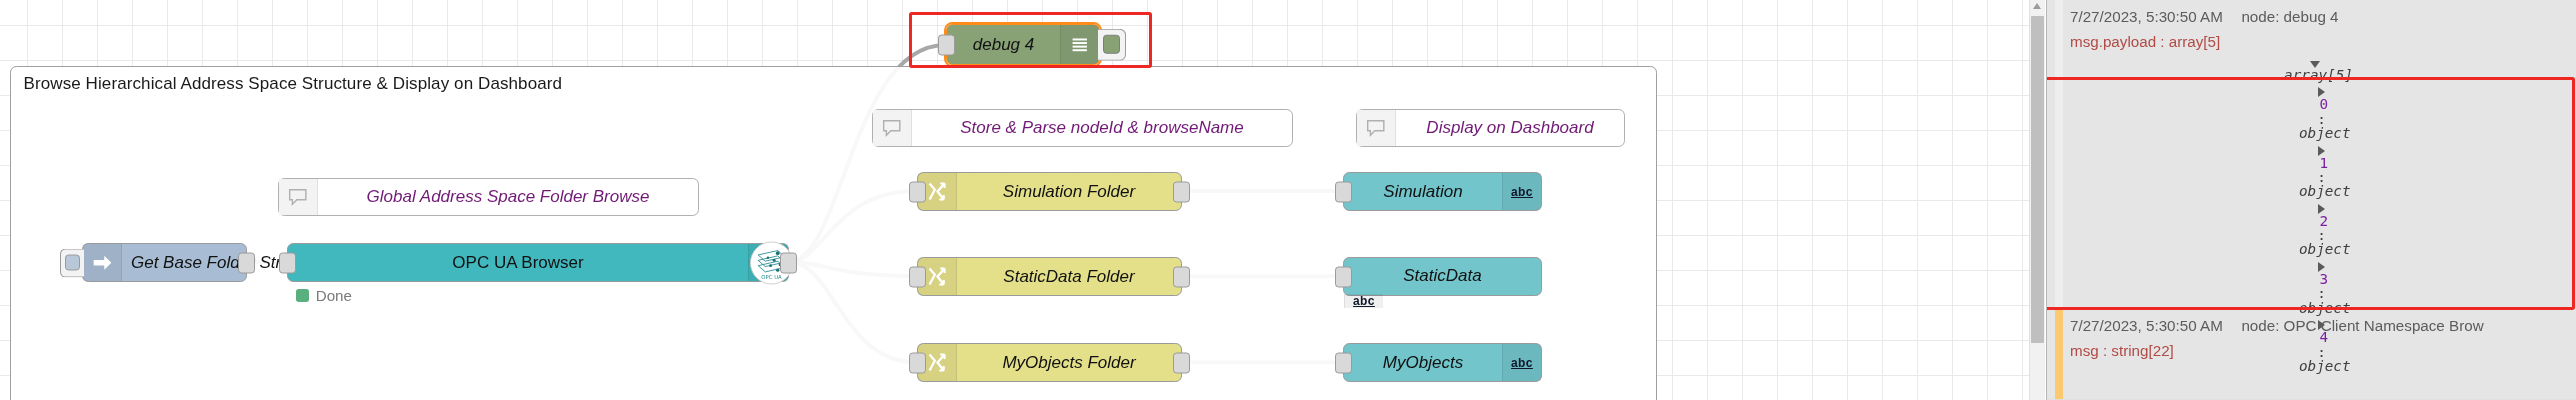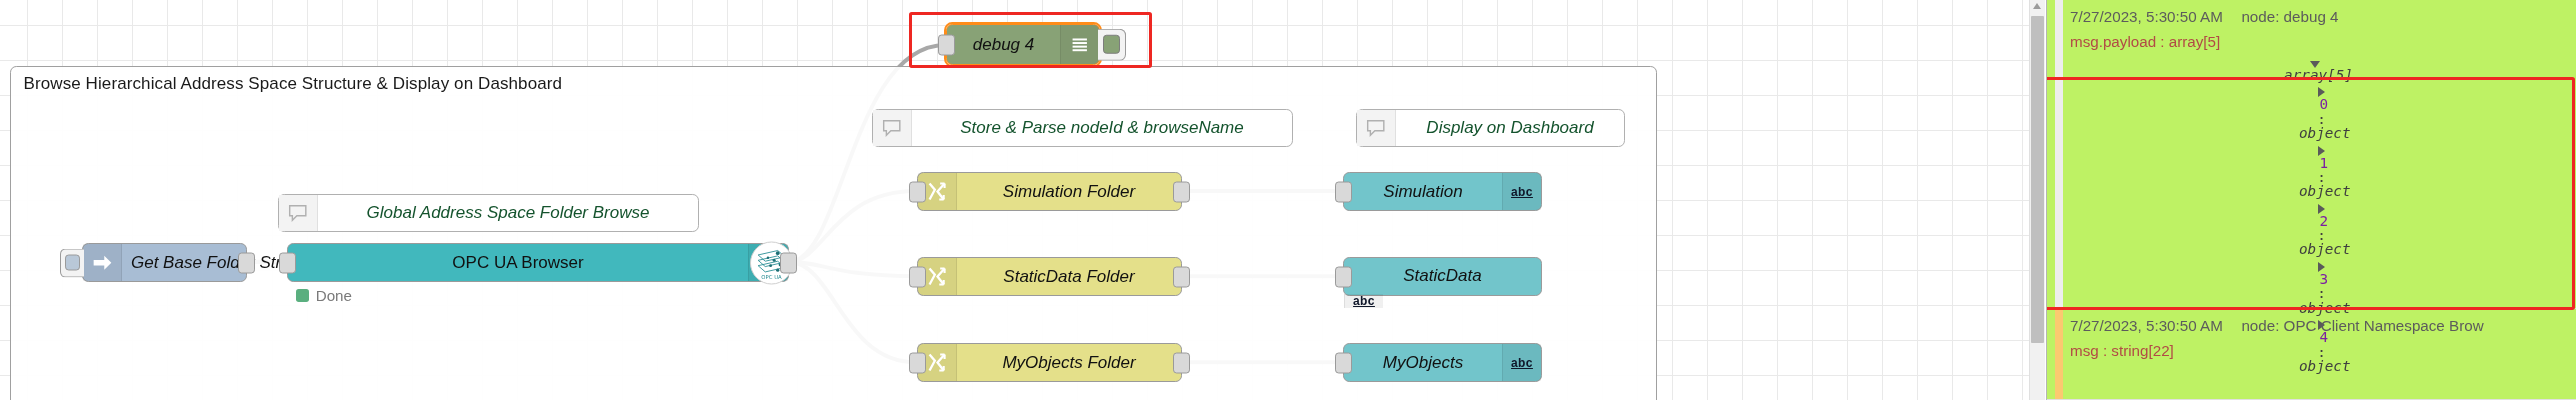--- a/index.html
+++ b/index.html
@@ -101,21 +101,21 @@
 
   
   .n-inject   { background: #a8bdd4; }
   .n-comment  { background: #ffffff; border-color: #b0b0b0; }
   .n-function { background: #e4e08a; }
   .n-opcua    { background: #41b8bd; }
   .n-dash     { background: #72c5cb; }
   .n-debug    { background: #88a276; }
 
   
-  .n-comment .label { color: #14532d; }
+  .n-comment .label { color: #701a75; }
   .n-comment .icon-box { background: #f3f3f3; }
 
   
   .inject-btn {
     position: absolute;
     left: -23px;
     top: 50%;
     transform: translateY(-50%);
     width: 23px; height: 27px;
     background: #f3f3f3;
@@ -244,21 +244,21 @@
     width: 13.4px; height: 327px;
     background: #bfbfbf;
     border-radius: 0.9px;
   }
 
   
   #sidebar {
     position: absolute;
     left: 2046px; top: 0;
     width: 530px; height: 401px;
-    background: #bef264;
+    background: #e5e5e5;
     border-left: 0.9px solid #b5b5b5;
     overflow: hidden;
     box-sizing: border-box;
   }
   .dbg-msg {
     position: relative;
     border-bottom: 0.9px solid #e0e0e0;
     padding: 8px 9px 9px 23px;
     box-sizing: border-box;
   }
@@ -377,21 +377,21 @@
 
     <div class="node n-comment" style="left:1356px; top:109px; width:269px; height:38px;">
       <div class="icon-box left">
         <svg width="21.5" height="18" viewBox="0 0 24 20">
           <path d="M3 2 h18 v11 h-10 l-5 5 v-5 h-3 z" fill="none" stroke="#b0b0b0" stroke-width="1.6"></path>
         </svg>
       </div>
       <div class="label">Display on Dashboard</div>
     </div>
 
-    <div class="node n-comment" style="left:278px; top:194px; width:421px; height:38px;">
+    <div class="node n-comment" style="left:278px; top:178px; width:421px; height:38px;">
       <div class="icon-box left">
         <svg width="21.5" height="18" viewBox="0 0 24 20">
           <path d="M3 2 h18 v11 h-10 l-5 5 v-5 h-3 z" fill="none" stroke="#b0b0b0" stroke-width="1.6"></path>
         </svg>
       </div>
       <div class="label">Global Address Space Folder Browse</div>
     </div>
 
     <div class="node n-inject" style="left:82px; top:243px; width:165px; height:39px;">
       <div class="inject-btn">

